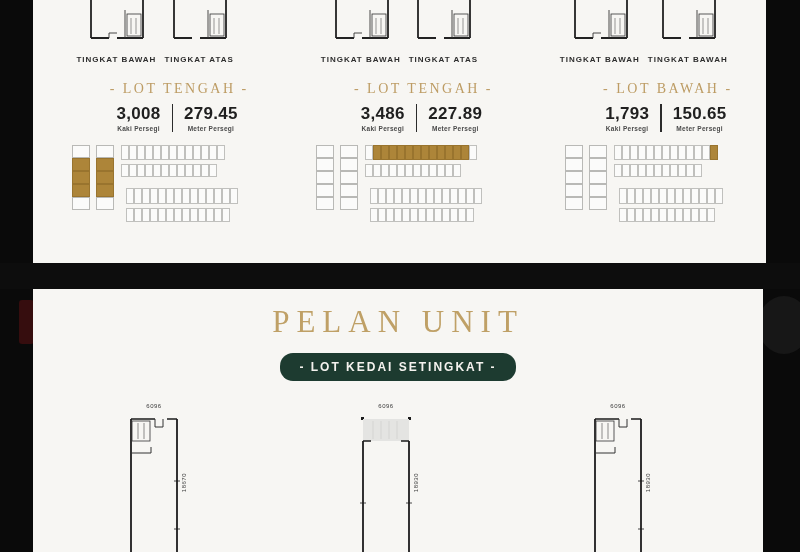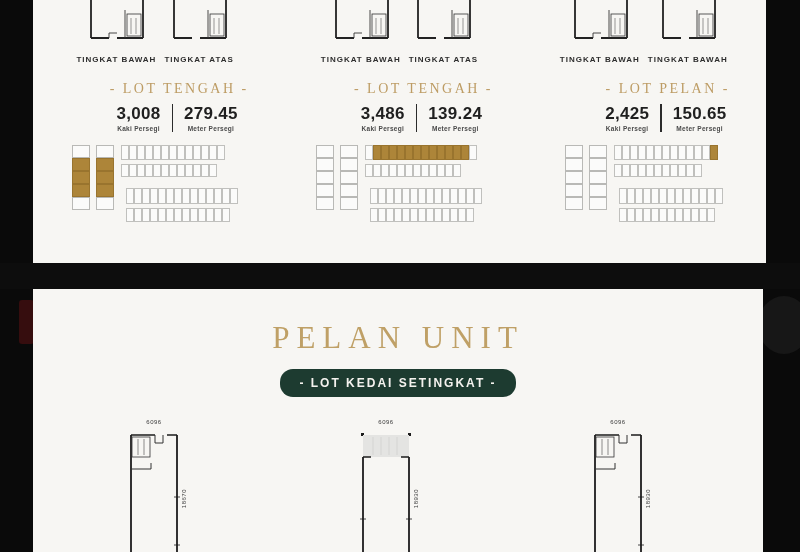--- a/index.html
+++ b/index.html
@@ -47,21 +47,21 @@
   .mrow1 .mcell{height:13px;}
   .mrow1{margin-top:4px;}
   .mrow2{margin-top:11px;margin-left:5px;}
   .mrow3{margin-top:4px;margin-left:5px;}
   .mrow2 .mcell{height:16px;}
   .mrow3 .mcell{height:14px;}
   .gold{background:#ad8539 !important;border-color:#99742e !important;}
 
   
   .page-title{
-    text-align:center;margin-top:31px;
+    text-align:center;margin-top:15px;
     font-family:"Liberation Serif", serif;font-size:31px;letter-spacing:7px;
     color:#bfa066;font-weight:500;
   }
   .pill-wrap{display:flex;justify-content:center;margin-top:13px;}
   .pill-button{
     background:#1d3b30;color:#f4f2ee;border:none;border-radius:13px;
     font-family:"Liberation Sans", sans-serif;
     font-size:12px;font-weight:bold;letter-spacing:2px;
     padding:7px 19px;cursor:pointer;white-space:nowrap;
   }
@@ -228,21 +228,21 @@
         </div>
       </div>
       <div class="lot-title">- LOT TENGAH -</div>
       <div class="stats">
         <div class="stat">
           <div class="stat-num">3,486</div>
           <div class="stat-unit">Kaki Persegi</div>
         </div>
         <div class="stat-divider"></div>
         <div class="stat">
-          <div class="stat-num">139.24</div>
+          <div class="stat-num">227.89</div>
           <div class="stat-unit">Meter Persegi</div>
         </div>
       </div>
       <div class="minimap">
           <div class="strips">
             <div class="strip">
               <div class="scell"></div>
               <div class="scell"></div>
               <div class="scell"></div>
               <div class="scell"></div>
@@ -336,24 +336,24 @@
         <div class="plan-unit">
           <svg class="tplan" width="66" height="46" viewBox="0 0 66 46">
             <path d="M8 0 V38 M8 38 H26 M34 38 H60 M60 38 V0" stroke="#222" stroke-width="1.8" fill="none"></path>
             <path d="M42 10 V38" stroke="#333" stroke-width="0.9" fill="none"></path>
             <rect x="44" y="14" width="14" height="22" stroke="#333" stroke-width="0.8" fill="none"></rect>
             <path d="M48 18 V34 M53 18 V34" stroke="#555" stroke-width="0.6" fill="none"></path>
           </svg>
           <div class="floor-label">TINGKAT BAWAH</div>
         </div>
       </div>
-      <div class="lot-title">- LOT PELAN -</div>
+      <div class="lot-title">- LOT BAWAH -</div>
       <div class="stats">
         <div class="stat">
-          <div class="stat-num">2,425</div>
+          <div class="stat-num">1,793</div>
           <div class="stat-unit">Kaki Persegi</div>
         </div>
         <div class="stat-divider"></div>
         <div class="stat">
           <div class="stat-num">150.65</div>
           <div class="stat-unit">Meter Persegi</div>
         </div>
       </div>
       <div class="minimap">
           <div class="strips">

